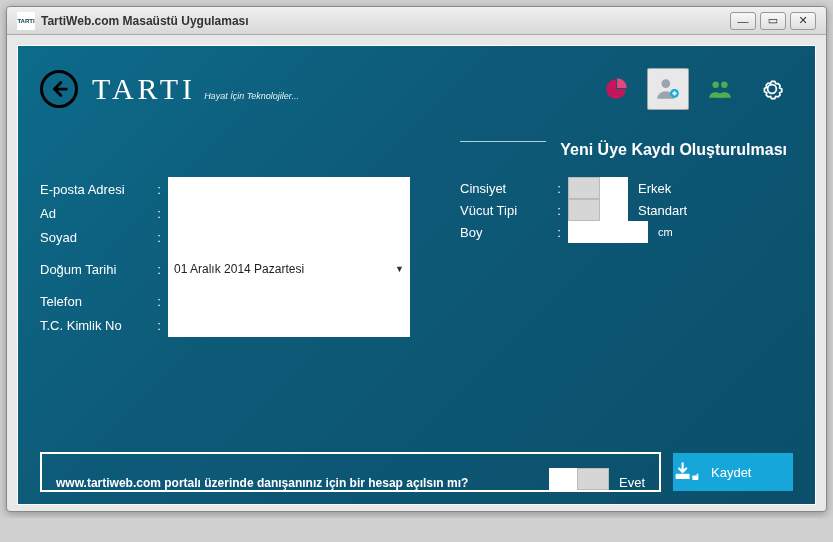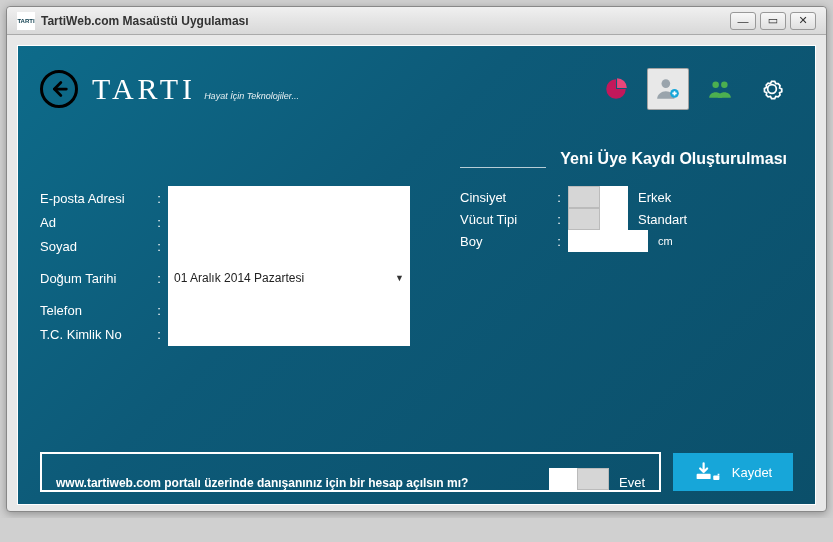--- a/index.html
+++ b/index.html
@@ -16,21 +16,21 @@
 .back-btn { width: 38px; height: 38px; border: 3px solid #000; border-radius: 50%; display: flex; align-items: center; justify-content: center; cursor: pointer; }
 .back-btn svg { width: 22px; height: 22px; }
 .logo { margin-left: 14px; display: flex; align-items: baseline; }
 .logo-text { font-size: 30px; font-weight: 300; letter-spacing: 4px; font-family: Georgia, serif; }
 .logo-tag { font-size: 9px; font-style: italic; margin-left: 8px; opacity: .9; }
 .top-icons { margin-left: auto; display: flex; gap: 10px; align-items: center; }
 .top-icon { width: 42px; height: 42px; display: flex; align-items: center; justify-content: center; cursor: pointer; border-radius: 2px; }
 .top-icon.active { background: #e8e8e8; border: 1px solid rgba(0,0,0,.3); }
 .top-icon svg { width: 26px; height: 26px; }
 
-.section-title-row { display: flex; align-items: flex-end; margin-top: 36px; margin-bottom: 18px; }
+.section-title-row { display: flex; align-items: flex-start; margin-top: 27px; margin-bottom: 18px; }
 .hr-line { flex: 1; border-top: 1px solid rgba(255,255,255,.7); margin: 0 14px 0 420px; }
 .section-title { font-size: 16px; font-weight: bold; white-space: nowrap; margin-right: 6px; }
 
 .form-columns { display: flex; gap: 50px; }
 .col-left { width: 370px; }
 .col-right { flex: 1; }
 .form-row { display: flex; align-items: center; margin-bottom: 0; }
 .form-label { width: 110px; font-size: 13px; }
 .form-colon { width: 18px; font-size: 13px; text-align: center; }
 .form-input { flex: 1; height: 24px; background: #fff; border: none; padding: 0 6px; font-size: 12px; color: #222; }
@@ -42,21 +42,21 @@
 .toggle-knob { position: absolute; top: 0; width: 32px; height: 22px; background: #d6d6d6; border: 1px solid #bbb; }
 .toggle-knob.left { left: 0; }
 .toggle-knob.right { right: 0; }
 .toggle-label { margin-left: 10px; font-size: 13px; }
 .small-input { width: 80px; height: 22px; background: #fff; border: none; padding: 0 6px; font-size: 12px; color: #222; }
 .unit { margin-left: 10px; font-size: 11px; }
 
 .bottom-area { position: absolute; left: 22px; right: 22px; bottom: 12px; display: flex; gap: 12px; align-items: center; }
 .question-box { flex: 1; height: 40px; border: 2px solid #fff; display: flex; align-items: flex-end; padding: 0 14px; }
 .question-text { font-size: 12px; font-weight: bold; flex: 1; }
-.save-btn { width: 120px; height: 38px; background: #17a6d9; display: flex; align-items: center; justify-content: center; gap: 10px; cursor: pointer; font-size: 13px; }
+.save-btn { width: 120px; height: 38px; background: #17a6d9; display: flex; align-items: center; gap: 10px; cursor: pointer; font-size: 13px; }
 .save-btn svg { width: 28px; height: 22px; }
 
 .statusbar { height: 22px; display: flex; align-items: center; padding: 0 8px; background: #e8e8e8; border-top: 1px solid #ccc; font-size: 11px; color: #333; }
 .statusbar-sep { margin: 0 10px; color: #999; }
 </style>
 </head>
 <body>
 
 <div class="window">
   <div class="titlebar">

